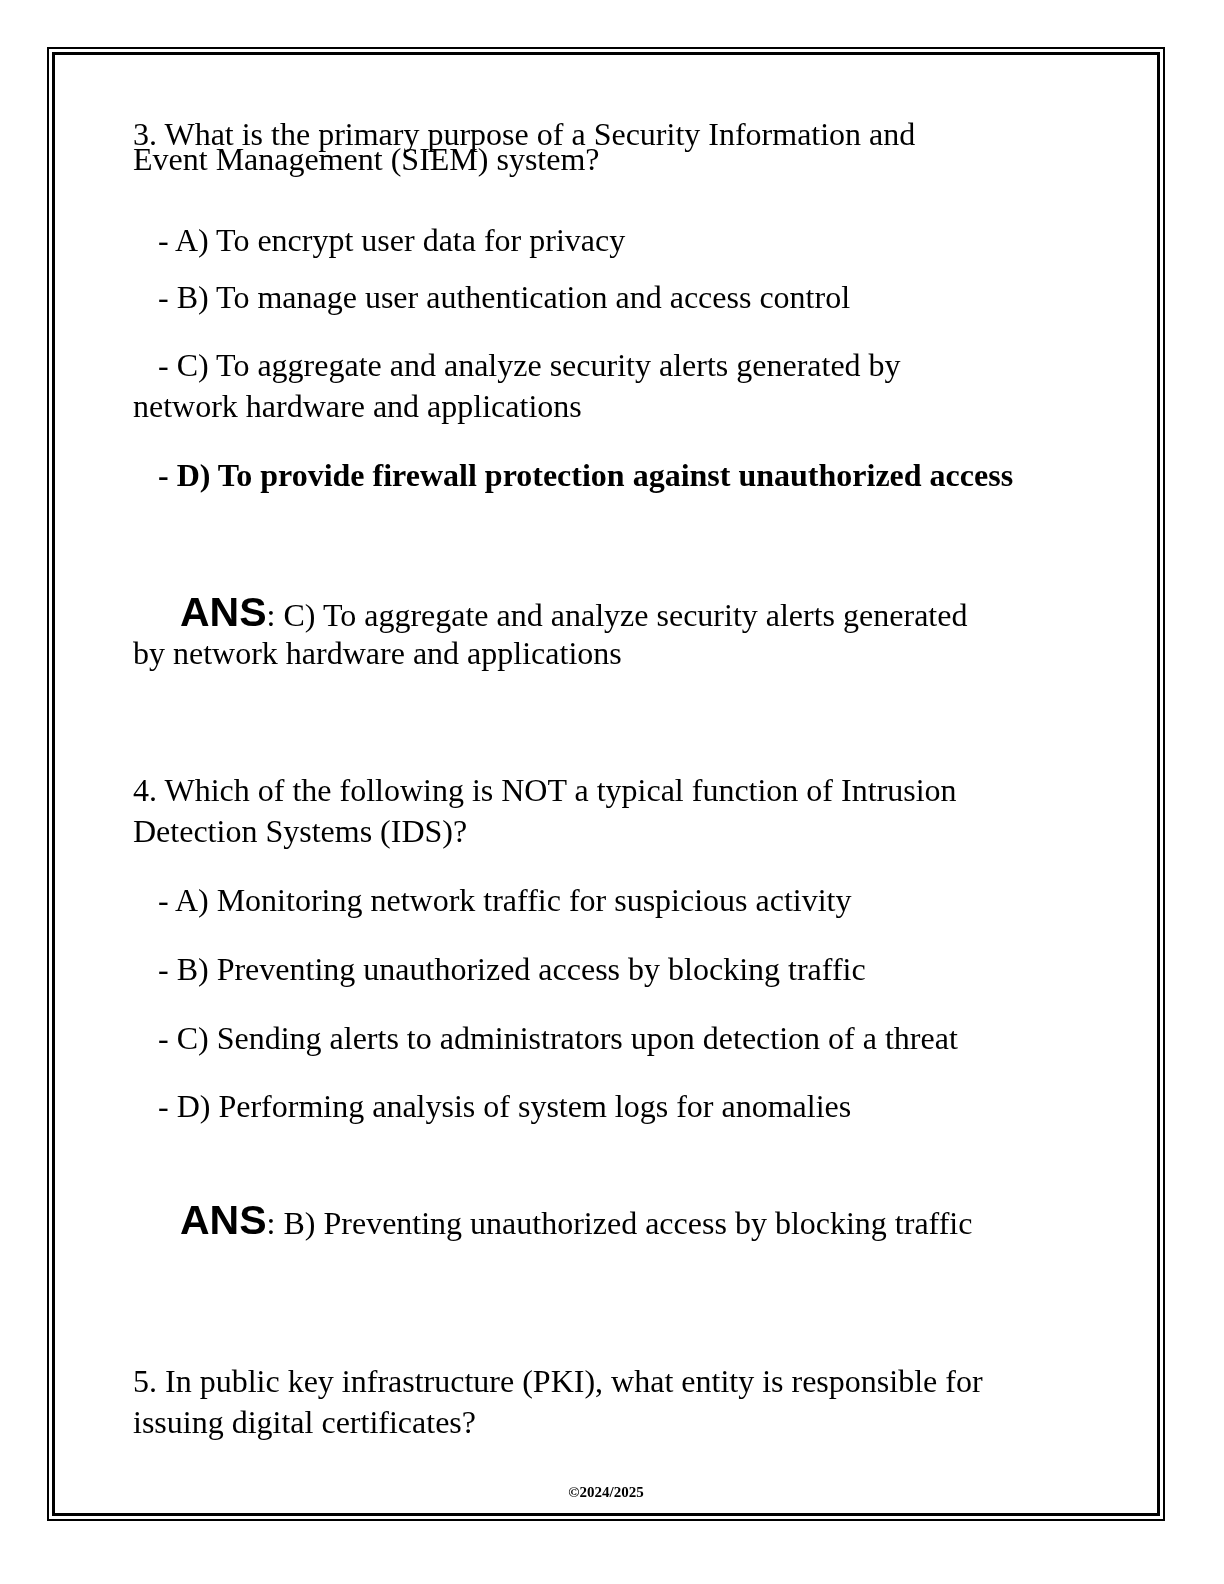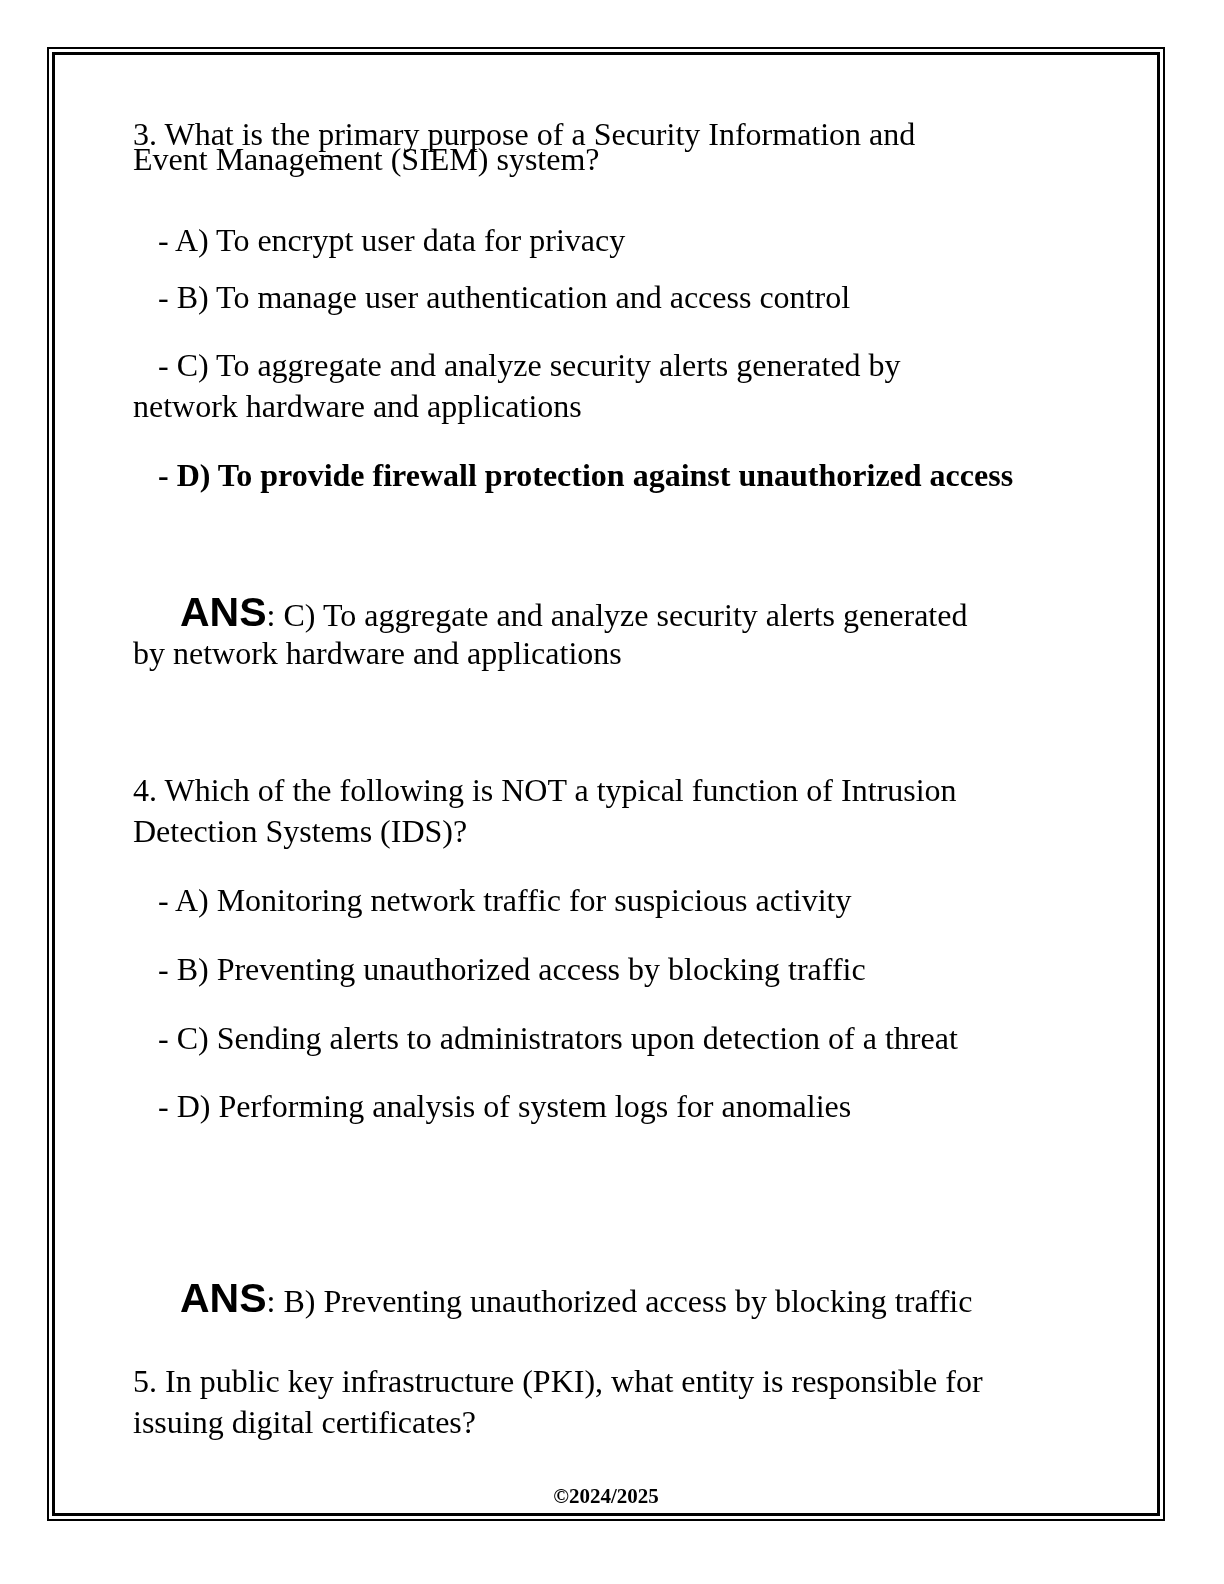--- a/index.html
+++ b/index.html
@@ -47,21 +47,21 @@
       font-family: "Liberation Sans", "DejaVu Sans", sans-serif;
       font-weight: bold;
       font-size: 41px;
     }
     .footer {
       position: absolute;
       left: 0;
       width: 1212px;
       top: 1484px;
       text-align: center;
-      font-size: 21px;
+      font-size: 15px;
       font-weight: bold;
       font-family: "Liberation Serif", "DejaVu Serif", serif;
     }
   </style>
 </head>
 <body>
 
 <div class="frame-outer"></div>
 <div class="frame-inner"></div>
 
@@ -83,21 +83,21 @@
 
 <div>
   <div class="line q" style="top:770px;">4. Which of the following is NOT a typical function of Intrusion</div>
   <div class="line q" style="top:811px;">Detection Systems (IDS)?</div>
 
   <div class="line opt" style="top:880px;">- A) Monitoring network traffic for suspicious activity</div>
   <div class="line opt" style="top:949px;">- B) Preventing unauthorized access by blocking traffic</div>
   <div class="line opt" style="top:1018px;">- C) Sending alerts to administrators upon detection of a threat</div>
   <div class="line opt" style="top:1086px;">- D) Performing analysis of system logs for anomalies</div>
 
-  <div class="line ans-lead" style="top:1278px;">
+  <div class="line ans-lead" style="top:1200px;">
     <span class="ans-label">ANS</span><span>: B) Preventing unauthorized access by blocking traffic</span>
   </div>
 </div>
 
 <div>
   <div class="line q" style="top:1361px;">5. In public key infrastructure (PKI), what entity is responsible for</div>
   <div class="line q" style="top:1402px;">issuing digital certificates?</div>
 </div>
 
 <div class="footer">©2024/2025</div>

